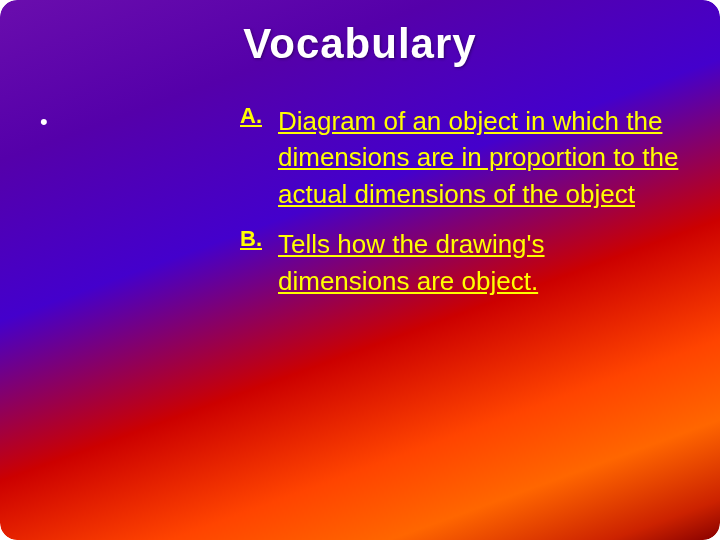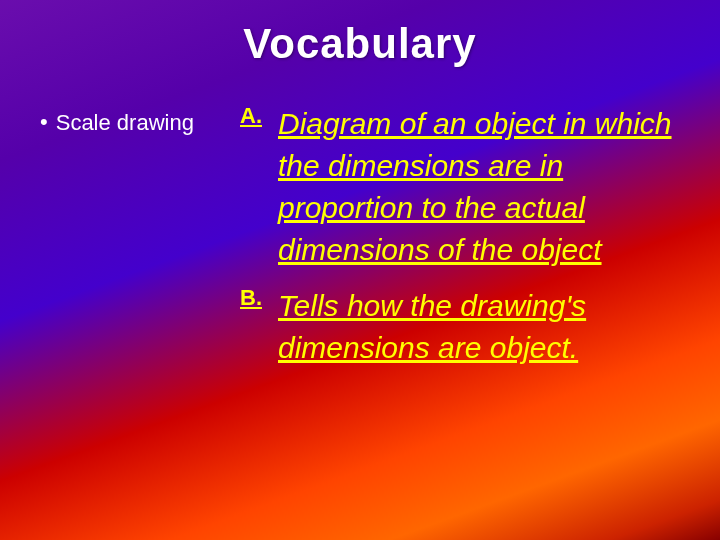--- a/index.html
+++ b/index.html
@@ -1,18 +1,19 @@
 <!DOCTYPE html>
 <html><head>
   <meta charset="utf-8">
   <style>
     * {
       margin: 0;
       padding: 0;
       box-sizing: border-box;
+      border-radius: 17px;
     }
 
     body {
       width: 720px;
       height: 540px;
       overflow: hidden;
       font-family: Arial, sans-serif;
     }
 
     .slide {
@@ -90,40 +91,38 @@
     .def-label {
       font-size: 22px;
       color: #ffff00;
       font-weight: bold;
       flex-shrink: 0;
       min-width: 28px;
       text-decoration: underline;
     }
 
     .def-text {
-      font-size: 30px;
+      font-size: 26px;
       color: #ffff00;
       line-height: 1.4;
       text-decoration: underline;
-      font-style: italic;
     }
   </style>
 </head>
 <body>
 
 <div class="slide">
   <div class="title-area">
     <h1 class="title">Vocabulary</h1>
   </div>
 
   <div class="content-area">
     <div class="left-column">
       <div class="bullet-item">
         <span class="bullet-dot">•</span>
-        <span class="bullet-text">Scale drawing</span>
       </div>
     </div>
 
     <div class="right-column">
       <ul class="definition-list">
         <li class="definition-item">
           <span class="def-label">A.</span>
           <span class="def-text">Diagram of an object in which the dimensions are in proportion to the actual dimensions of the object</span>
         </li>
         <li class="definition-item">

